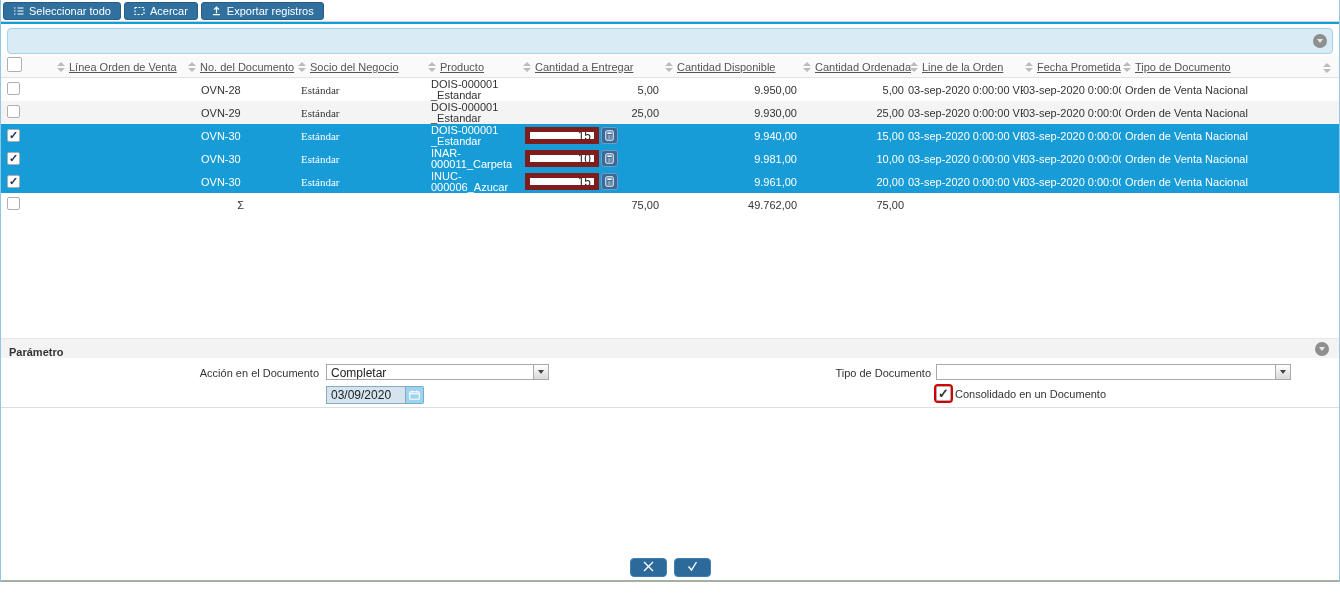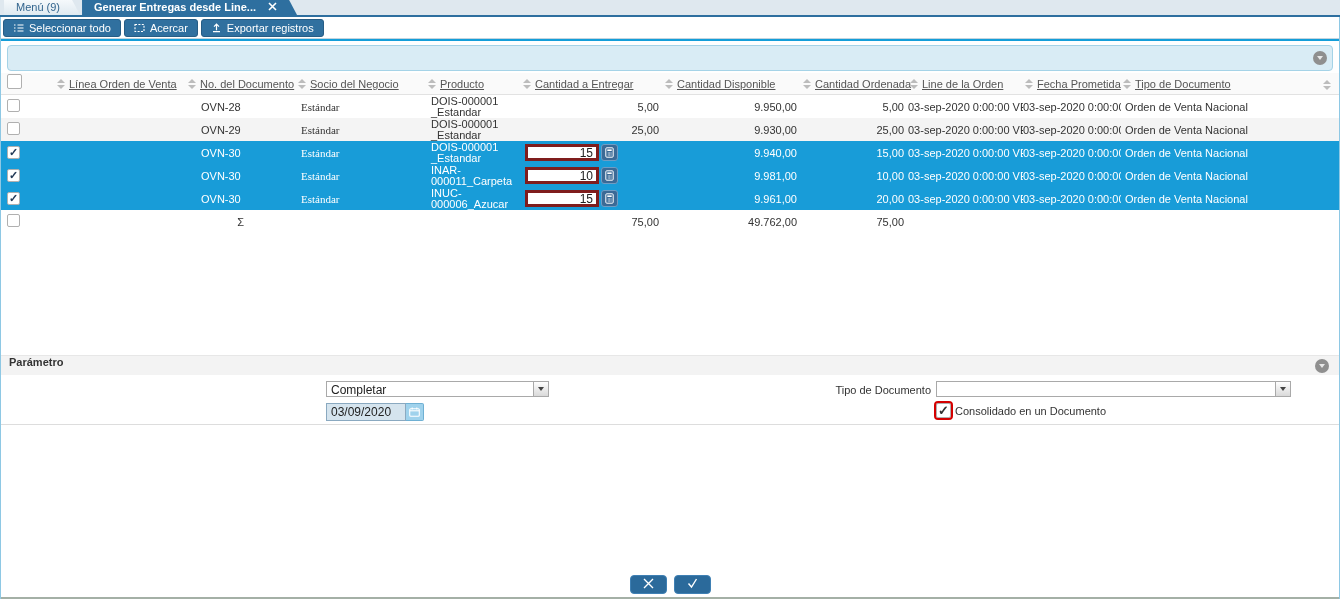--- a/index.html
+++ b/index.html
@@ -56,32 +56,32 @@
   .cell { white-space:nowrap; overflow:hidden; }
   .c-check { padding-left:6px; }
   .c-doc { padding-left:15px; }
   .c-socio { padding-left:5px;font-family:Liberation Serif, serif; }
   .c-prod { display:flex; flex-direction:column; justify-content:center; line-height:11px; padding-left:5px; height:23px; }
   .c-num { text-align:right; padding-right:4px; }
   .c-date { text-align:right; padding-right:4px; }
   .c-tipo { padding-left:4px; }
   .c-sumdoc { text-align:right; padding-right:52px; }
   .qtycell { display:flex; align-items:center; gap:2px; padding-left:4px; }
-  .qty-input { width:74px; height:17px; border:3px solid #7f1d1d; background:#fff; color:#222; font-size:12px; text-align:right; padding-right:3px; outline:none; }
+  .qty-input { width:74px; height:17px; border:5px solid #7f1d1d; background:#fff; color:#222; font-size:12px; text-align:right; padding-right:3px; outline:none; }
   .calc-btn { width:17px; height:17px; background:#3b6a96; border:1px solid #6f9cc3; border-radius:3px; display:flex; align-items:center; justify-content:center; cursor:pointer; }
 
   
   .cb { width:13px; height:13px; background:#fff; border:1px solid #b0b0b0; border-radius:2px; display:inline-flex;
         align-items:center; justify-content:center; font-size:11px; font-weight:bold; color:#233a57; line-height:1; cursor:pointer; }
   .cb.big { width:15px; height:15px; }
   .cb.redflag { width:15px; height:15px; outline:2px solid #d40000; color:#333; font-size:13px; }
 
   
   .spacer { flex:0 0 122px; }
-  .param-bar { height:20px; background:#f3f3f3; border-top:1px solid #e7e7e7; display:flex; align-items:flex-start; font-size:11px;
+  .param-bar { height:20px; background:#f3f3f3; border-top:1px solid #e7e7e7; display:flex; align-items:flex-end; font-size:11px;
                font-weight:bold; color:#333; padding-left:8px; position:relative; }
   .param-bar .circle-btn { top:3px; right:10px; position:absolute; }
   .param-body { height:50px; border-bottom:1px solid #ddd; padding-top:4px; }
   .param-row { position:relative; height:22px; }
   .plabel { position:absolute; top:0; height:22px; line-height:22px; font-size:11px; color:#333; text-align:right; }
   .combo { position:absolute; top:2px; height:16px; display:flex; border:1px solid #a9a9a9; background:#fff; }
   .combo .cval { flex:1; font-size:12px; color:#222; line-height:16px; padding-left:4px; overflow:hidden; white-space:nowrap; }
   .combo-arrow { width:15px; background:linear-gradient(#ffffff,#d9d9d9); border-left:1px solid #a9a9a9; display:flex;
                  align-items:center; justify-content:center; cursor:pointer; }
   .combo-arrow i { width:0; height:0; border-left:3px solid transparent; border-right:3px solid transparent; border-top:4px solid #444; }
@@ -96,33 +96,20 @@
   .footer-btns { display:flex; justify-content:center; gap:7px; height:19px; }
   .fbtn { width:37px; height:19px; background:#2b6a9b; border:1px solid #3f80b4; border-radius:4px; display:flex;
           align-items:center; justify-content:center; cursor:pointer; }
   .bottom-line { margin-top:3px; height:2px; background:#a4b0a6; }
 </style>
 </head>
 <body>
 
 <div class="screen">
 
-  <div class="tabbar">
-    <div class="wtab inactive">
-      <span>Menú (9)</span>
-    </div>
-    <div class="wtab active">
-      <span>Generar Entregas desde Line...</span>
-      <span class="closex">
-        <svg width="9" height="9" viewBox="0 0 9 9">
-            <path d="M1 1l7 7M8 1L1 8" stroke="#fff" stroke-width="1.6" fill="none"></path>
-          </svg>
-      </span>
-    </div>
-  </div>
 
   <div class="frame">
 
     <div class="toolbar">
       <button class="tbtn">
         <span>
           <svg width="11" height="10" viewBox="0 0 11 10">
               <path d="M1 2h1.5M4.5 2h6M1 5h1.5M4.5 5h6M1 8h1.5M4.5 8h6" stroke="#fff" stroke-width="1.2" fill="none"></path>
             </svg>
         </span>
@@ -370,20 +357,21 @@
     <div class="spacer"></div>
 
     <div class="param-bar">
       <span>Parámetro</span>
       <span class="circle-btn">
           <i></i>
         </span>
     </div>
     <div class="param-body">
       <div class="param-row">
+        <div class="plabel" style="left:0;width:318px;">Acción en el Documento</div>
         <div class="combo" style="left:325px;width:223px;">
           <span class="cval">Completar</span>
           <span class="combo-arrow">
               <i></i>
             </span>
         </div>
         <div class="plabel" style="left:610px;width:320px;">Tipo de Documento</div>
         <div class="combo" style="left:935px;width:355px;">
           <span class="cval"></span>
           <span class="combo-arrow">

